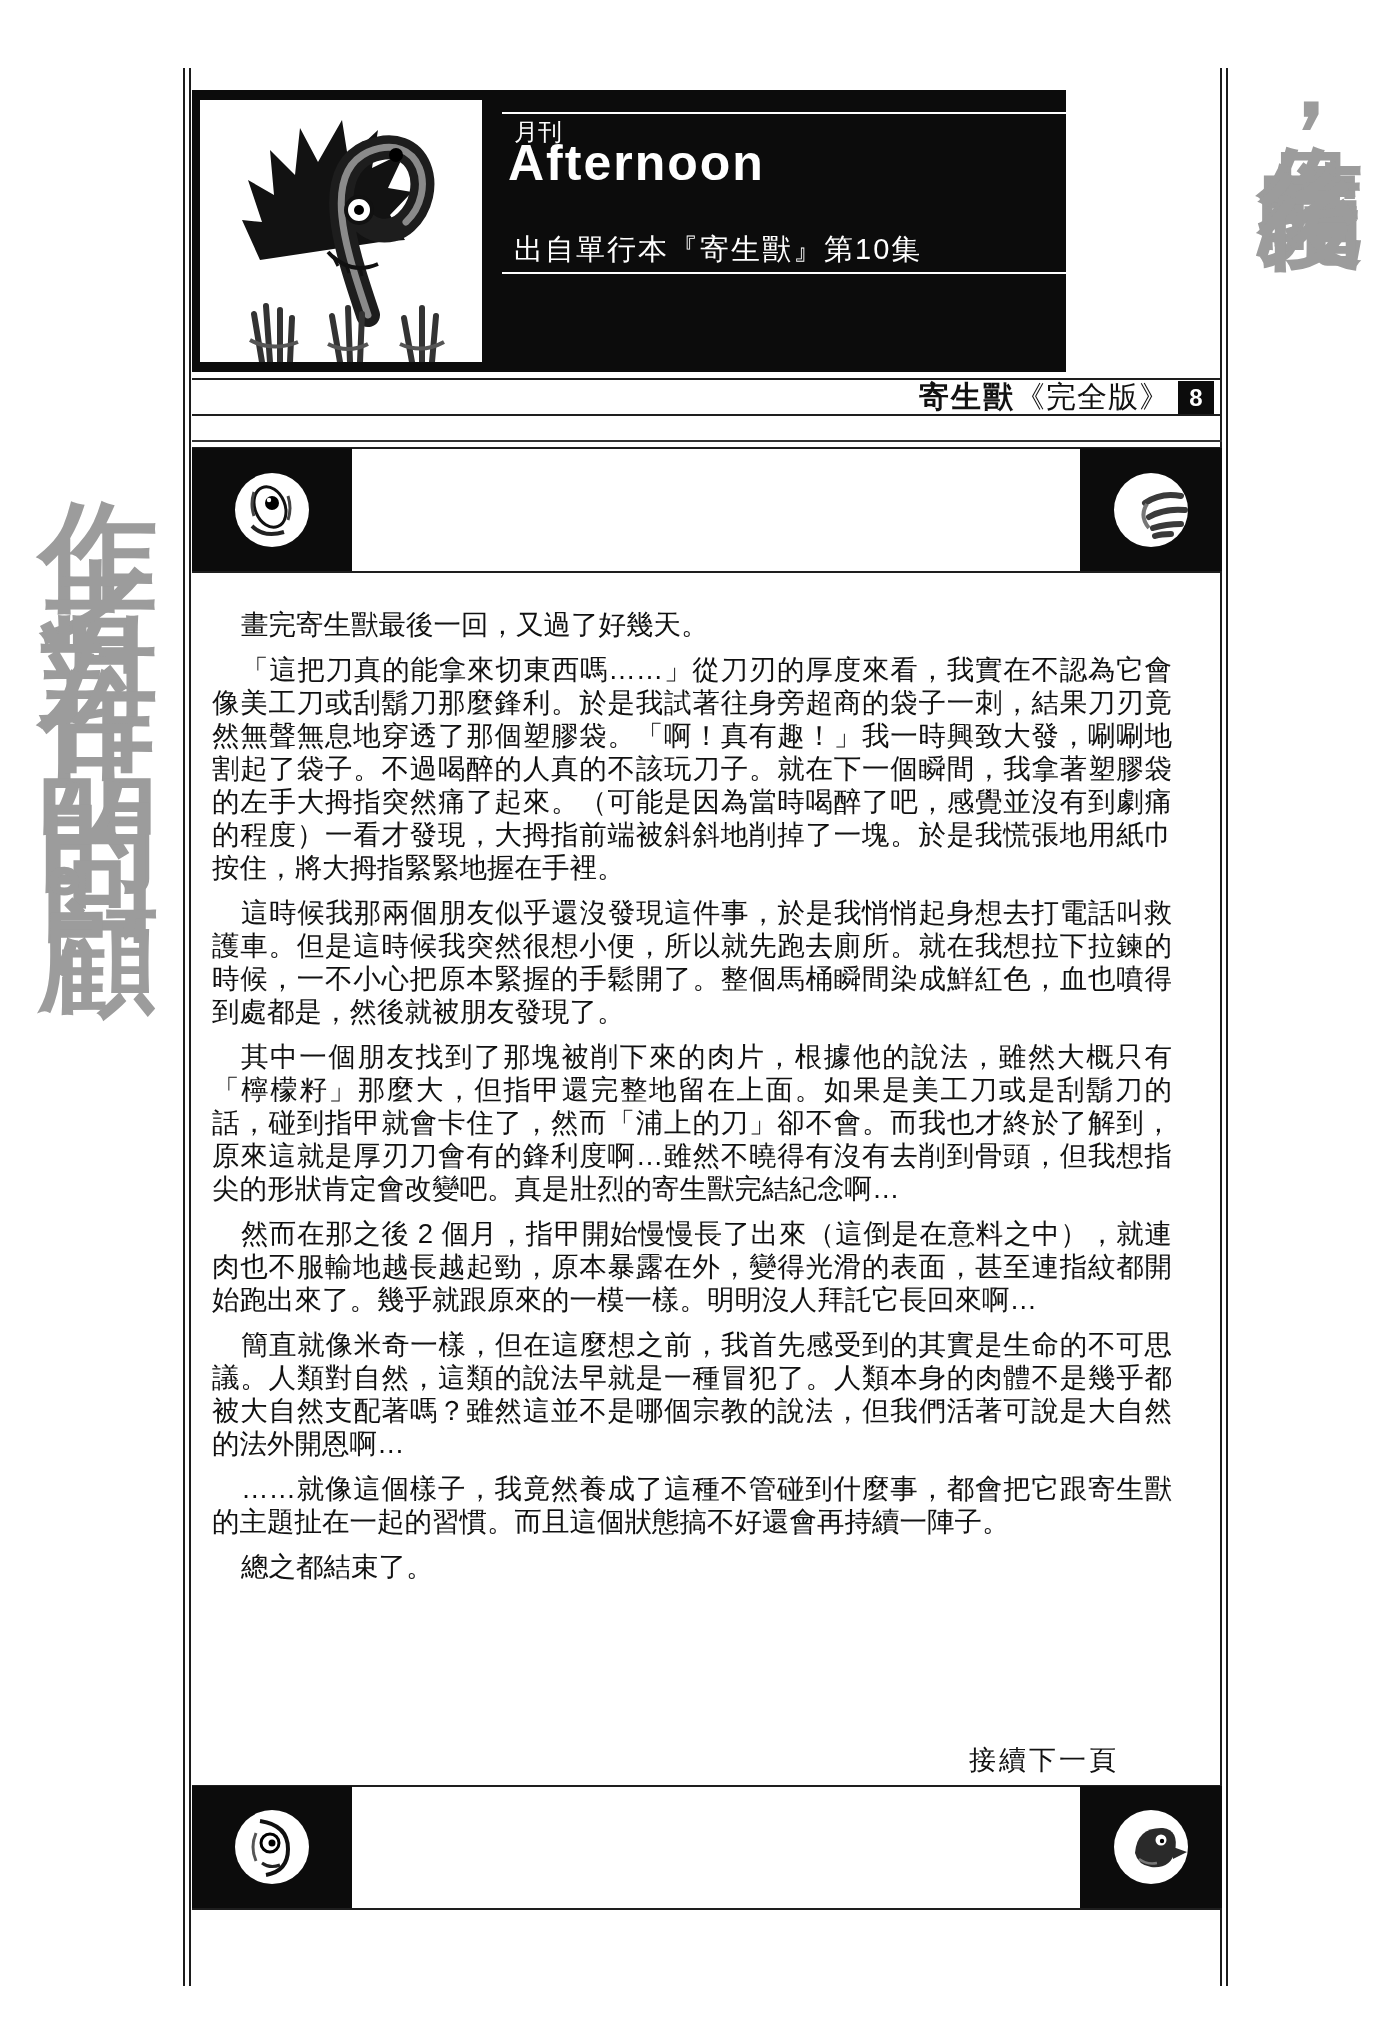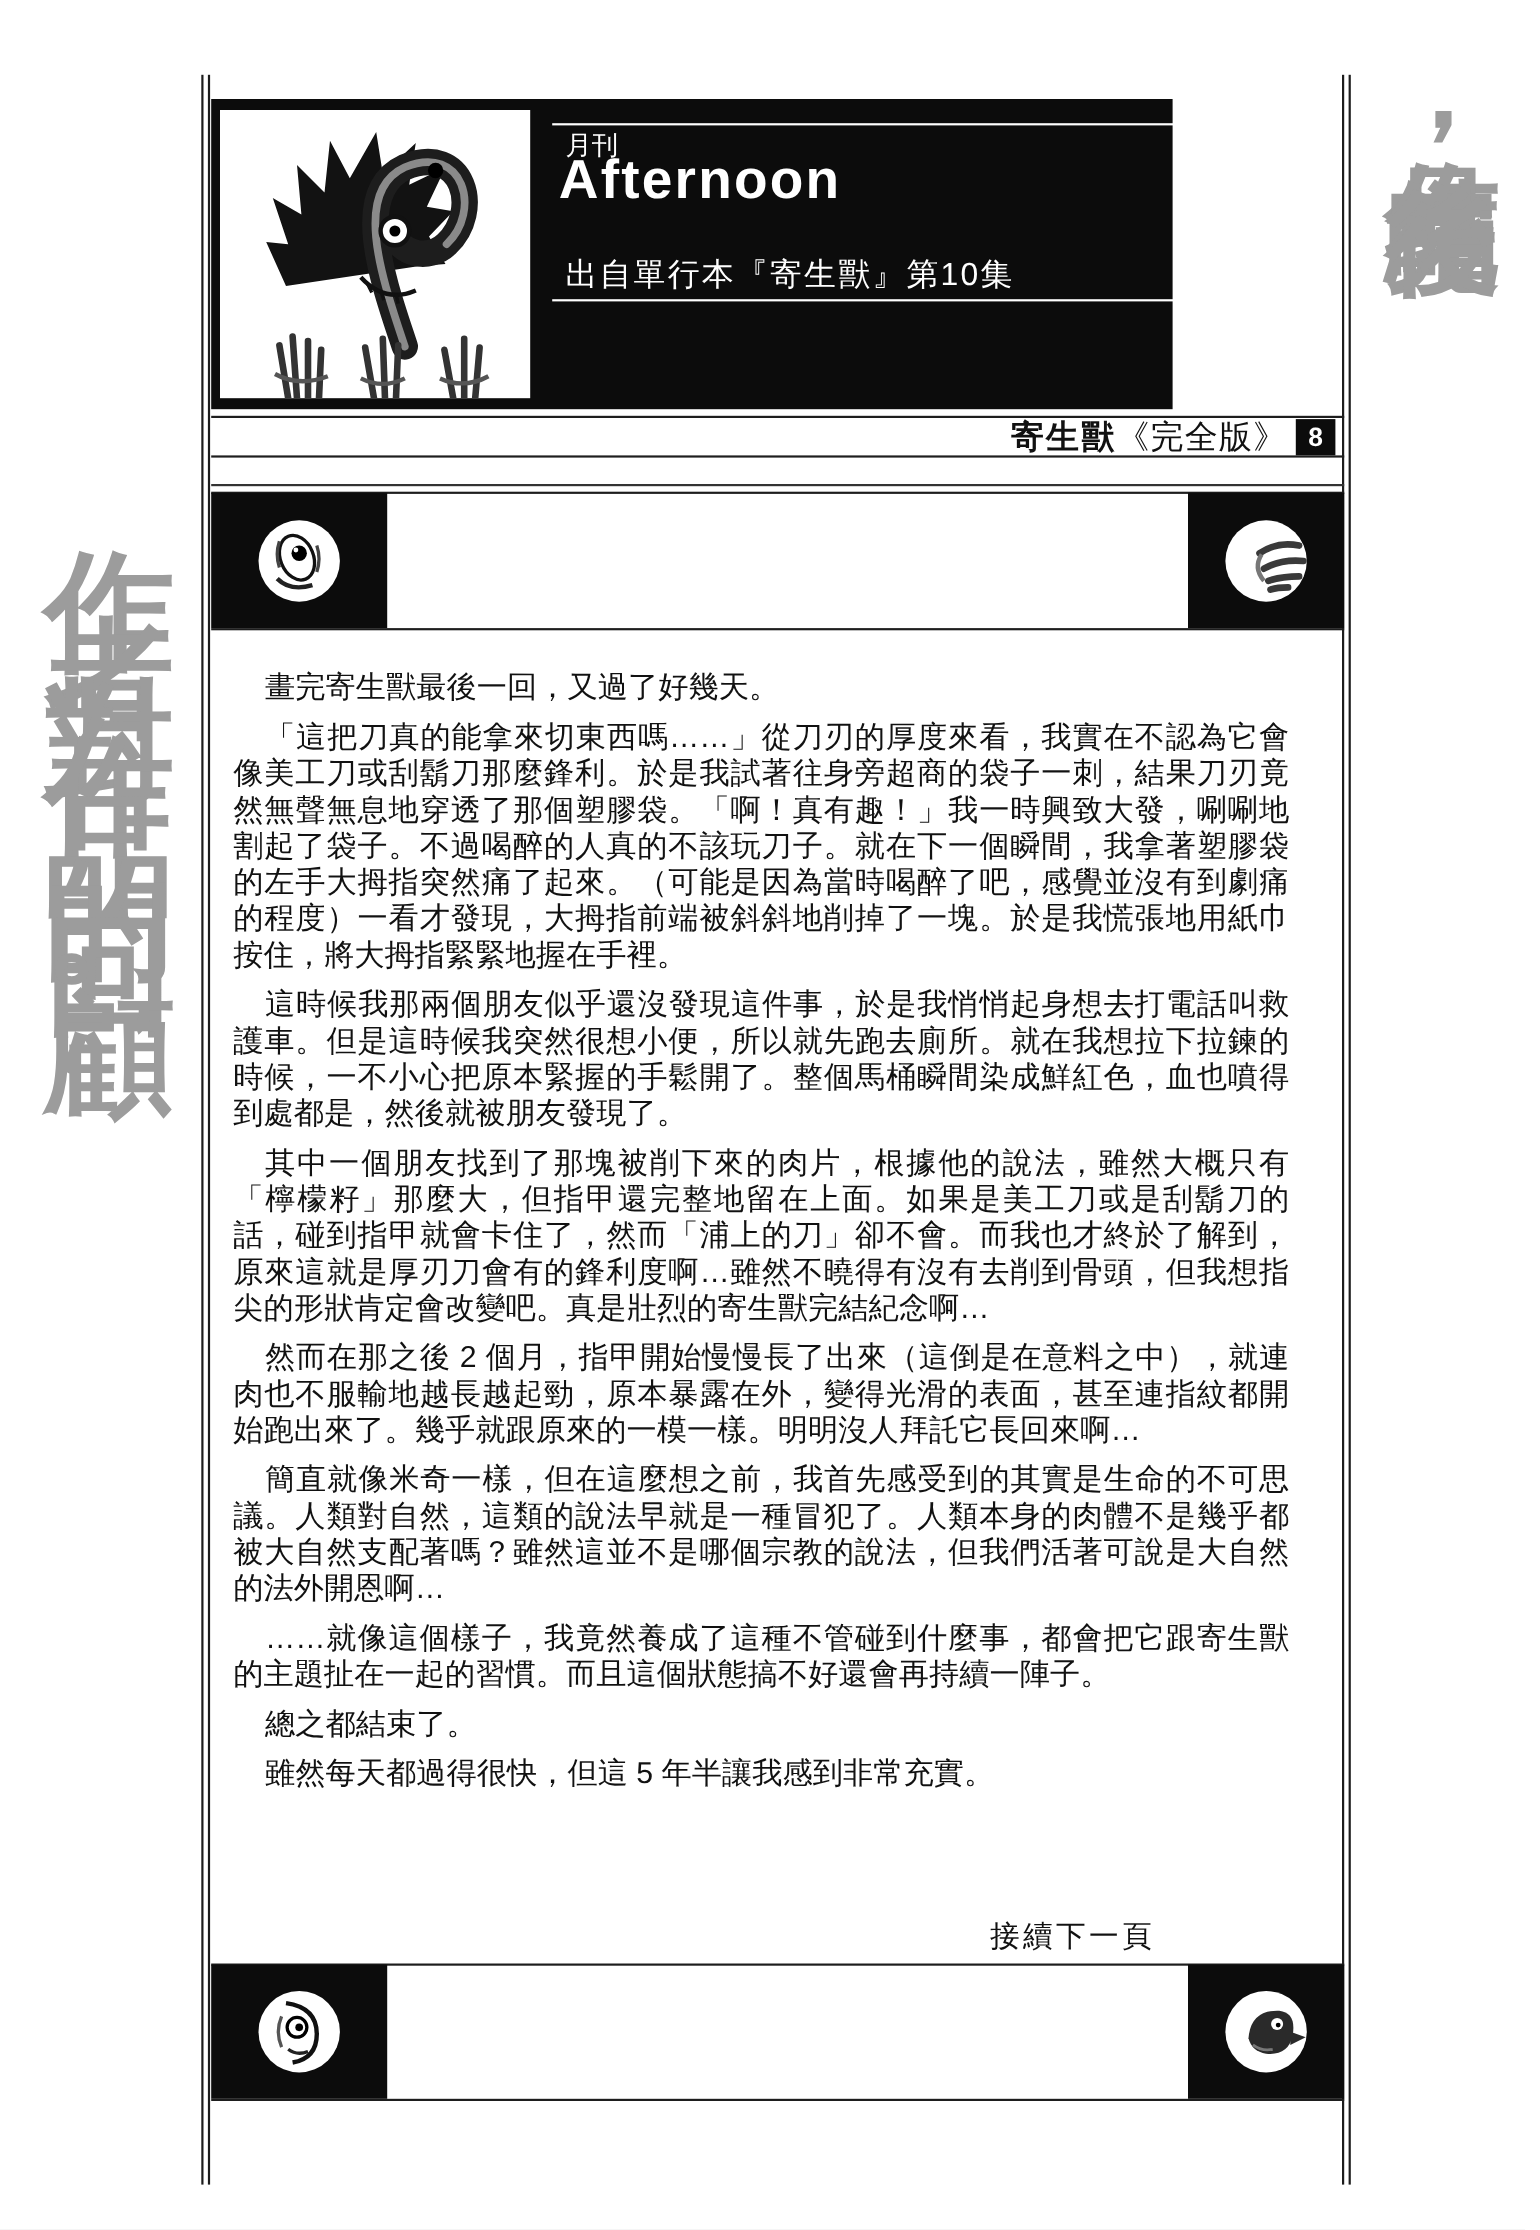--- a/index.html
+++ b/index.html
@@ -31,21 +31,21 @@
   
   .banner-box{background:#0c0c0c;display:flex;align-items:center;justify-content:center;}
   .bb-tl{left:192px;top:448px;width:160px;height:123px;}
   .bb-tr{left:1080px;top:448px;width:142px;height:123px;}
   .bb-bl{left:192px;top:1786px;width:160px;height:122px;}
   .bb-br{left:1080px;top:1786px;width:142px;height:122px;}
   
   .body-text{left:200px;top:596px;width:984px;font-size:27.5px;line-height:33px;
              text-align:justify;text-justify:inter-ideograph;}
   .body-text p{margin:12px;text-indent:1.05em;}
-  .continue-note{left:900px;top:1742px;width:288px;text-align:left;font-size:27px;letter-spacing:3px;}
+  .continue-note{left:900px;top:1742px;width:288px;text-align:center;font-size:27px;letter-spacing:3px;}
 </style>
 </head>
 <body>
 
 <div class="page">
 
   <div class="abs vtext vtext-right">作品完結後，</div>
   <div class="abs vtext vtext-left">作者對作品的回顧。</div>
 
   <div class="vline" style="left:183px;"></div>
@@ -124,21 +124,20 @@
 
   <div class="abs body-text">
     <p>畫完寄生獸最後一回，又過了好幾天。</p>
     <p>「這把刀真的能拿來切東西嗎……」從刀刃的厚度來看，我實在不認為它會像美工刀或刮鬍刀那麼鋒利。於是我試著往身旁超商的袋子一刺，結果刀刃竟然無聲無息地穿透了那個塑膠袋。「啊！真有趣！」我一時興致大發，唰唰地割起了袋子。不過喝醉的人真的不該玩刀子。就在下一個瞬間，我拿著塑膠袋的左手大拇指突然痛了起來。（可能是因為當時喝醉了吧，感覺並沒有到劇痛的程度）一看才發現，大拇指前端被斜斜地削掉了一塊。於是我慌張地用紙巾按住，將大拇指緊緊地握在手裡。</p>
     <p>這時候我那兩個朋友似乎還沒發現這件事，於是我悄悄起身想去打電話叫救護車。但是這時候我突然很想小便，所以就先跑去廁所。就在我想拉下拉鍊的時候，一不小心把原本緊握的手鬆開了。整個馬桶瞬間染成鮮紅色，血也噴得到處都是，然後就被朋友發現了。</p>
     <p>其中一個朋友找到了那塊被削下來的肉片，根據他的說法，雖然大概只有「檸檬籽」那麼大，但指甲還完整地留在上面。如果是美工刀或是刮鬍刀的話，碰到指甲就會卡住了，然而「浦上的刀」卻不會。而我也才終於了解到，原來這就是厚刃刀會有的鋒利度啊…雖然不曉得有沒有去削到骨頭，但我想指尖的形狀肯定會改變吧。真是壯烈的寄生獸完結紀念啊…</p>
     <p>然而在那之後 2 個月，指甲開始慢慢長了出來（這倒是在意料之中），就連肉也不服輸地越長越起勁，原本暴露在外，變得光滑的表面，甚至連指紋都開始跑出來了。幾乎就跟原來的一模一樣。明明沒人拜託它長回來啊…</p>
     <p>簡直就像米奇一樣，但在這麼想之前，我首先感受到的其實是生命的不可思議。人類對自然，這類的說法早就是一種冒犯了。人類本身的肉體不是幾乎都被大自然支配著嗎？雖然這並不是哪個宗教的說法，但我們活著可說是大自然的法外開恩啊…</p>
     <p>……就像這個樣子，我竟然養成了這種不管碰到什麼事，都會把它跟寄生獸的主題扯在一起的習慣。而且這個狀態搞不好還會再持續一陣子。</p>
     <p>總之都結束了。</p>
-    <p>雖然每天都過得很快，但這 5 年半讓我感到非常充實。</p>
   </div>
 
   <div class="abs continue-note">接續下一頁</div>
 
   <div class="hrule" style="top:1785px;"></div>
   <div class="abs banner-box bb-bl">
     <svg width="80" height="80" viewBox="0 0 80 80">
       <circle cx="40" cy="40" r="37" fill="#fff"></circle>
       <path d="M28,14 Q56,18 56,42 Q56,64 34,68" fill="none" stroke="#111" stroke-width="4"></path>
       <circle cx="38" cy="36" r="9" fill="#fff" stroke="#000" stroke-width="3"></circle>

